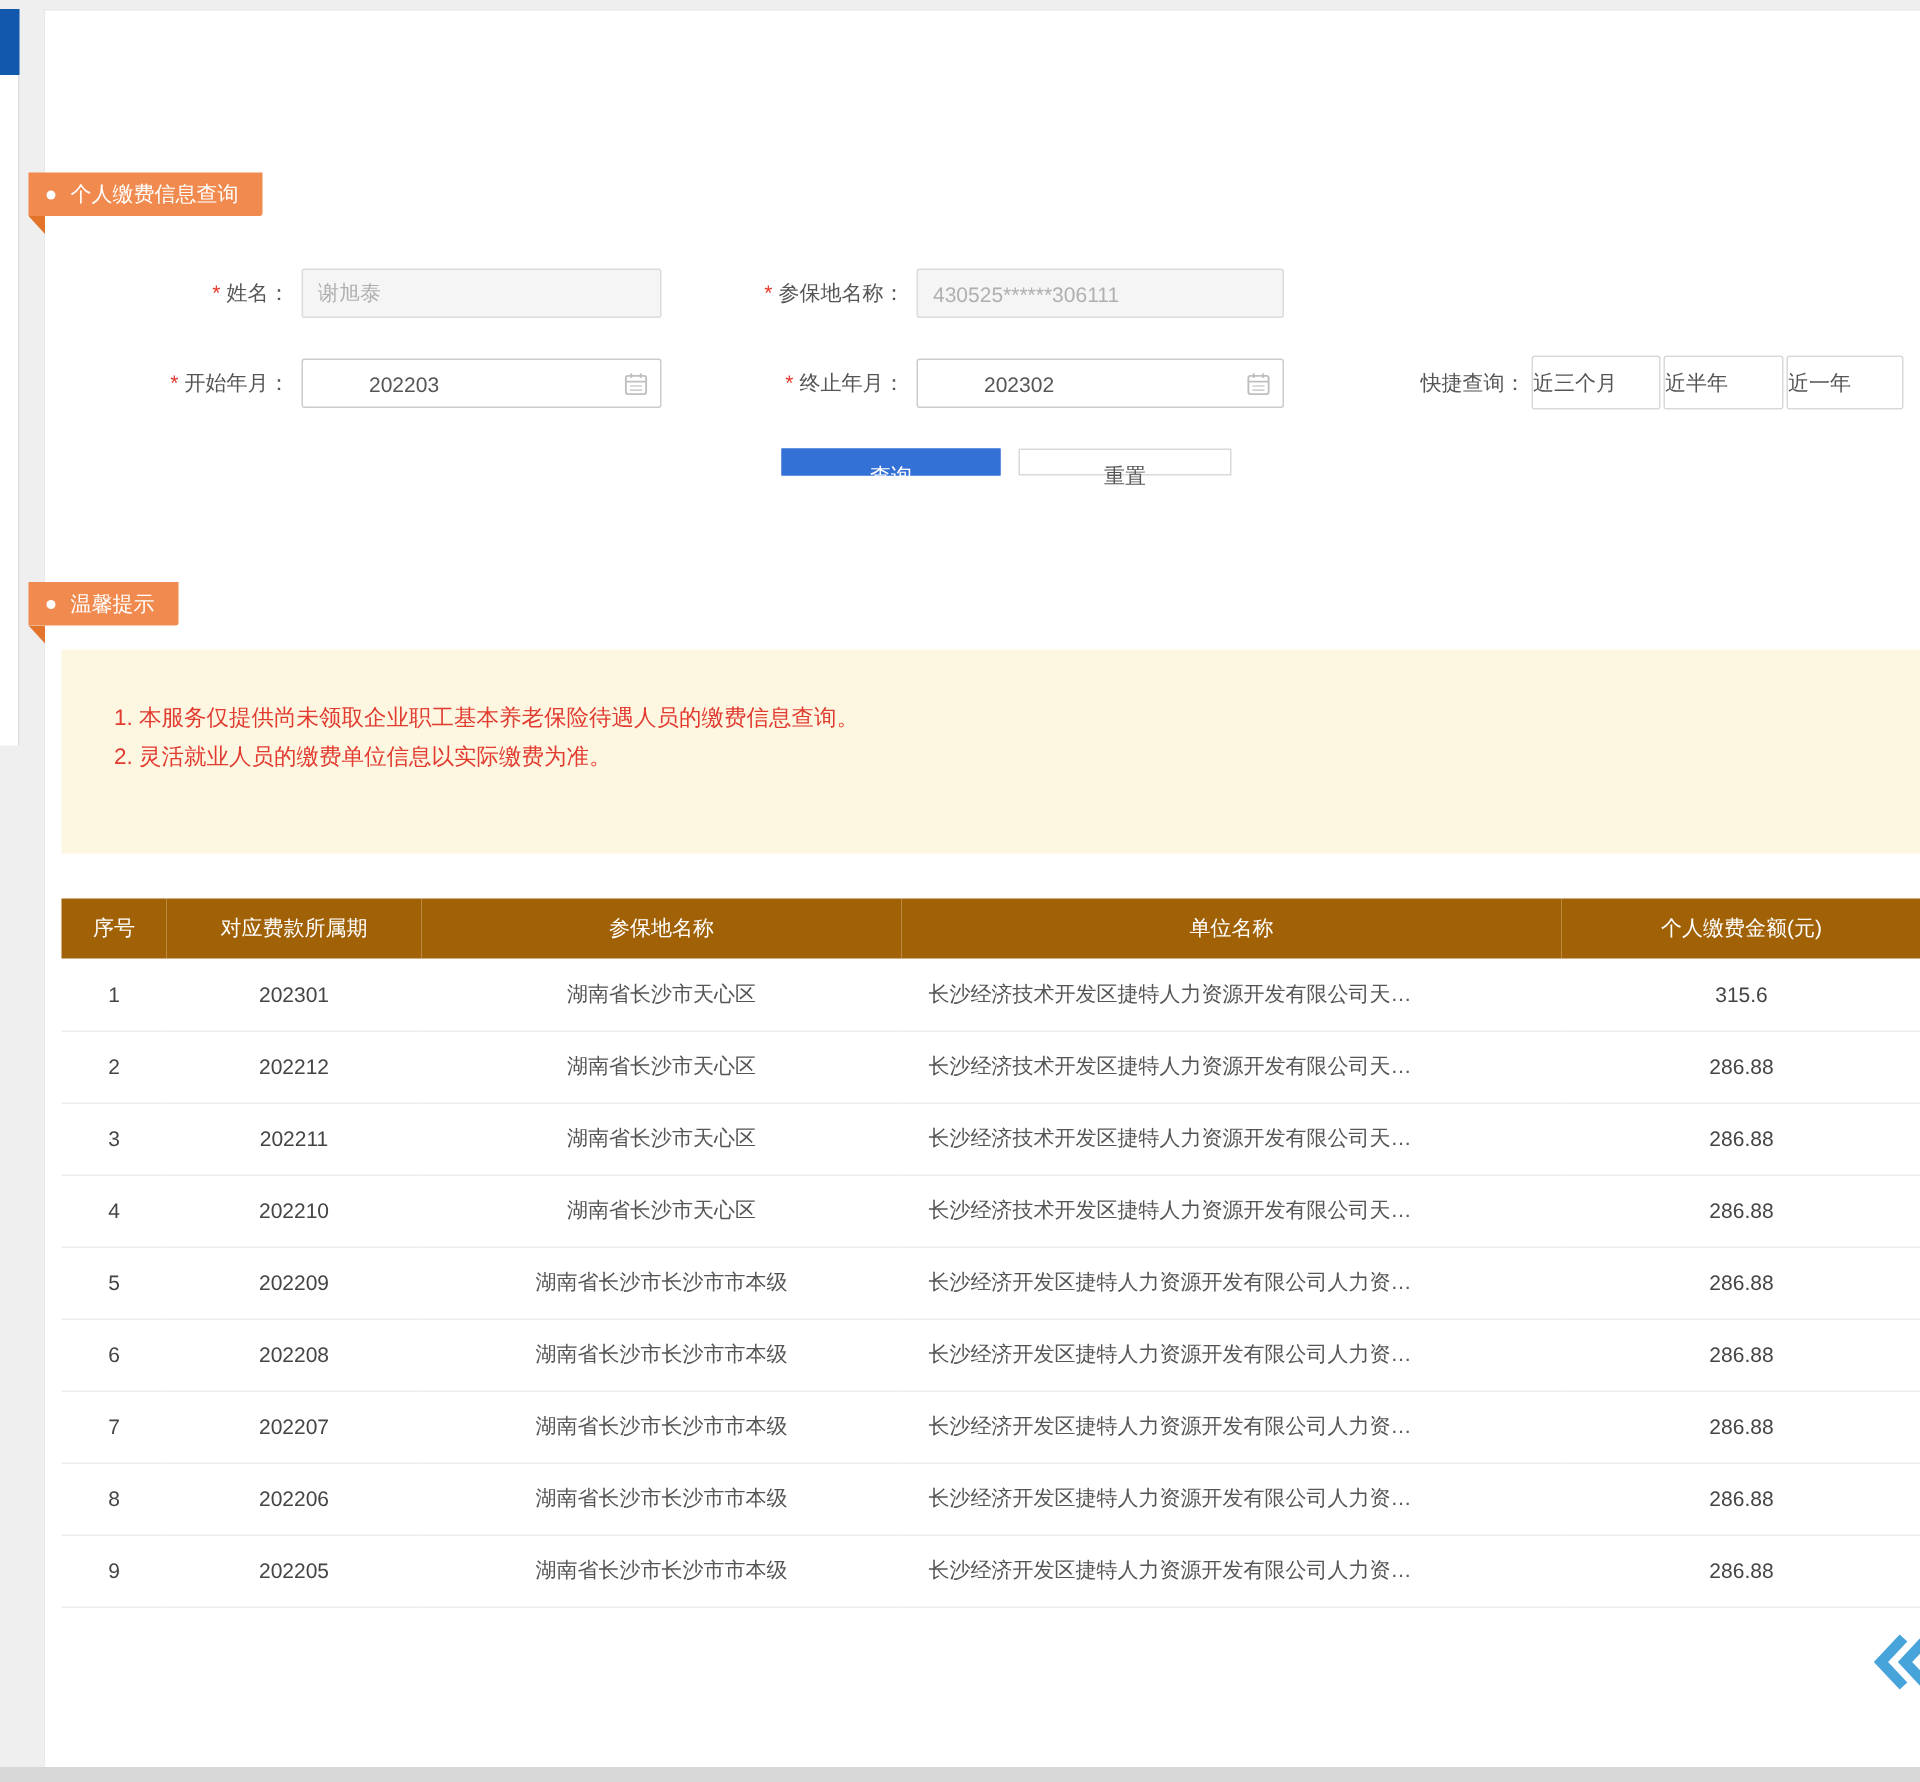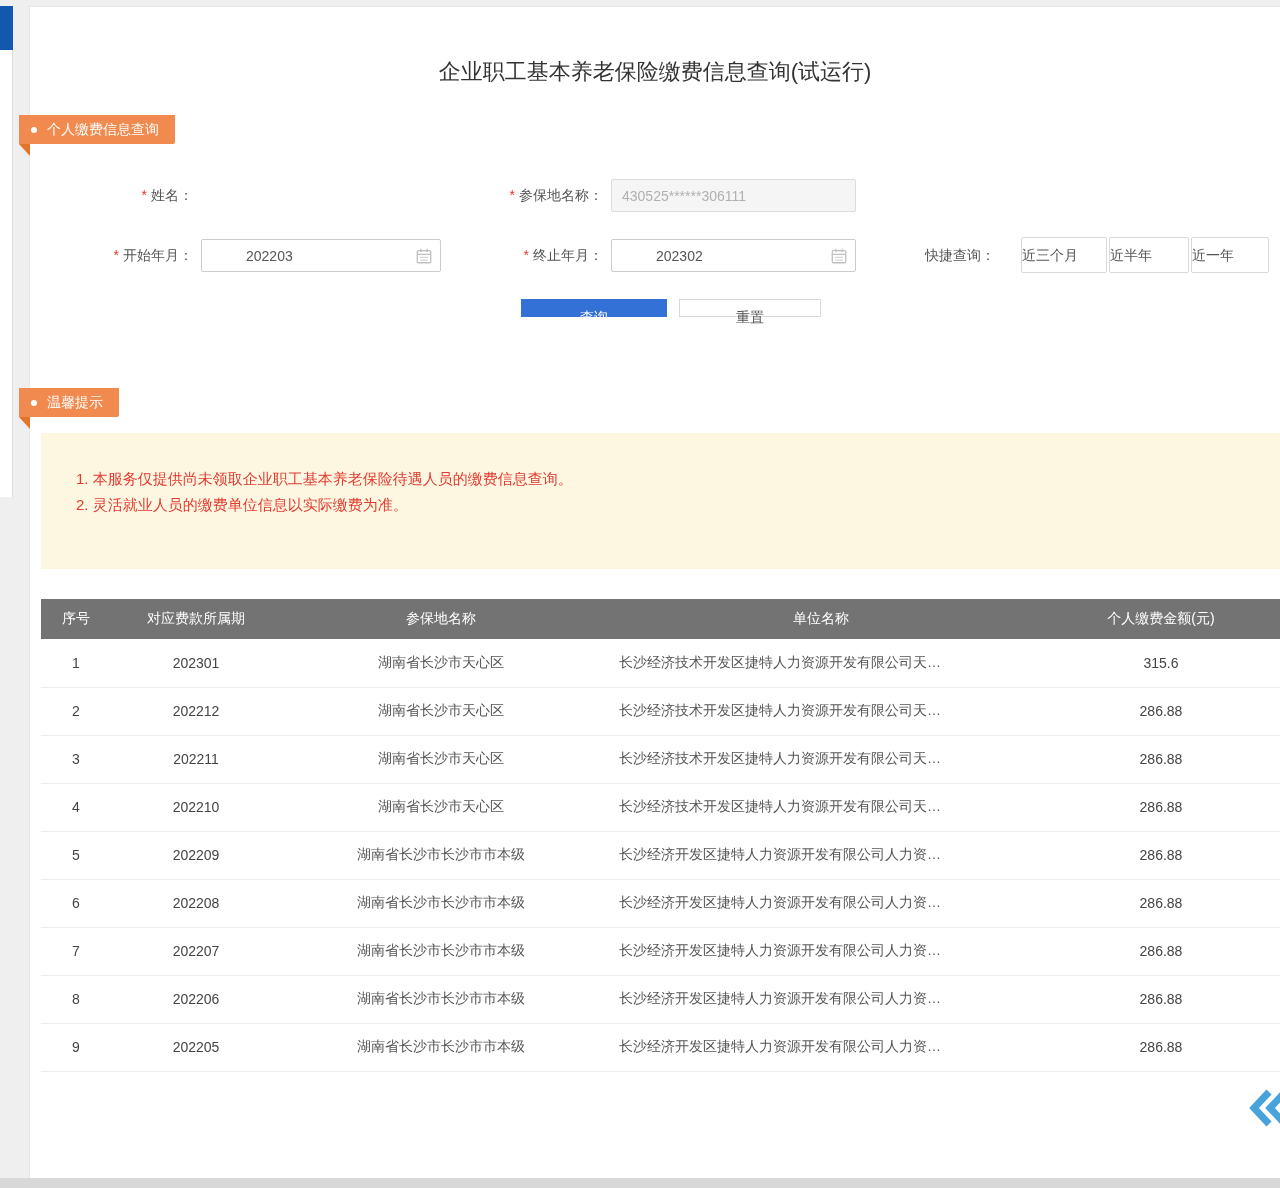--- a/index.html
+++ b/index.html
@@ -56,49 +56,49 @@
   
   .notice { position:absolute; left:11px; top:426px; width:1240px; height:136px;
     background:#fdf7e2; }
   .notice-line { position:absolute; left:35px; font-size:15px; color:#e23b30; line-height:26px; }
   .notice-line.l1 { top:33px; }
   .notice-line.l2 { top:59px;text-align:right; }
 
   
   .tbl-wrap { position:absolute; left:11px; top:592px; width:1240px; }
   table { width:1240px; border-collapse:collapse; table-layout:fixed; }
-  thead th { background:#737373; color:#fff; font-weight:400; font-size:14px;
+  thead th { background:#a16207; color:#fff; font-weight:400; font-size:14px;
     height:40px; text-align:center; }
   tbody td { height:48px; font-size:14px; color:#555; text-align:center;
     border-bottom:1px solid #ededed; background:#fff;
     white-space:nowrap; overflow:hidden; }
   tbody td.col-0, tbody td.col-1, tbody td.col-4 { color:#444; }
   tbody td.col-3 { text-align:left; padding-left:18px; }
 
   .collapse-handle { position:absolute; right:-10px; top:1080px; width:46px; height:42px; cursor:pointer; }
 </style>
 </head>
 <body>
 
 <div class="side-strip"></div>
 <div class="side-block"></div>
 
 <div id="panel">
 
-  <div class="page-title">企业职工基本养老保险缴费信息查询(试运行)</div>
 
   <div class="ribbon" id="ribbon-query">
     <span class="dot"></span>
     <span>个人缴费信息查询</span>
     <span class="fold"></span>
   </div>
 
   <div class="f-label" style="left:20px; top:172px; width:143px;">
     <span class="req">*</span><span>姓名：</span>
   </div>
+  <input class="f-input disabled" style="left: 171px; top: 172px; width: 240px;" readonly="" value="谢旭泰">
 
   <div class="f-label" style="left:413px; top:172px; width:160px;">
     <span class="req">*</span><span>参保地名称：</span>
   </div>
   <input class="f-input disabled" style="left: 581px; top: 172px; width: 245px;" readonly="" value="430525******306111">
 
   <div class="f-label" style="left:20px; top:232px; width:143px;">
     <span class="req">*</span><span>开始年月：</span>
   </div>
   <input class="f-input date" style="left: 171px; top: 232px; width: 240px;" readonly="" value="202203">
@@ -117,21 +117,21 @@
   <input class="f-input date" style="left: 581px; top: 232px; width: 245px;" readonly="" value="202302">
   <svg class="cal-icon" style="left:800px; top:240px;" viewBox="0 0 20 20">
     <rect x="2.5" y="4" width="15" height="13.5" rx="1.5" fill="none" stroke="#bfbfbf" stroke-width="1.4"></rect>
     <line x1="2.5" y1="8.2" x2="17.5" y2="8.2" stroke="#bfbfbf" stroke-width="1.4"></line>
     <line x1="6.5" y1="2" x2="6.5" y2="5.5" stroke="#bfbfbf" stroke-width="1.4"></line>
     <line x1="13.5" y1="2" x2="13.5" y2="5.5" stroke="#bfbfbf" stroke-width="1.4"></line>
     <line x1="5.5" y1="11.5" x2="14.5" y2="11.5" stroke="#d0d0d0" stroke-width="1.2"></line>
     <line x1="5.5" y1="14.5" x2="14.5" y2="14.5" stroke="#d0d0d0" stroke-width="1.2"></line>
   </svg>
 
-  <div class="quick-label" style="left:895px; top:230px; width:92px;">快捷查询：</div>
+  <div class="quick-label" style="left:895px; top:230px; width:92px;text-align:right;">快捷查询：</div>
   <div class="quick-btn" style="left:991px; top:230px; width:86px;">近三个月</div>
   <div class="quick-btn" style="left:1079px; top:230px; width:80px;">近半年</div>
   <div class="quick-btn" style="left:1161px; top:230px; width:78px;">近一年</div>
 
   <div class="btn btn-primary" style="left:491px; top:292px; width:146px;">查询</div>
   <div class="btn btn-plain" style="left:649px; top:292px; width:142px;">重置</div>
 
   <div class="ribbon" id="ribbon-tips">
     <span class="dot"></span>
     <span>温馨提示</span>

